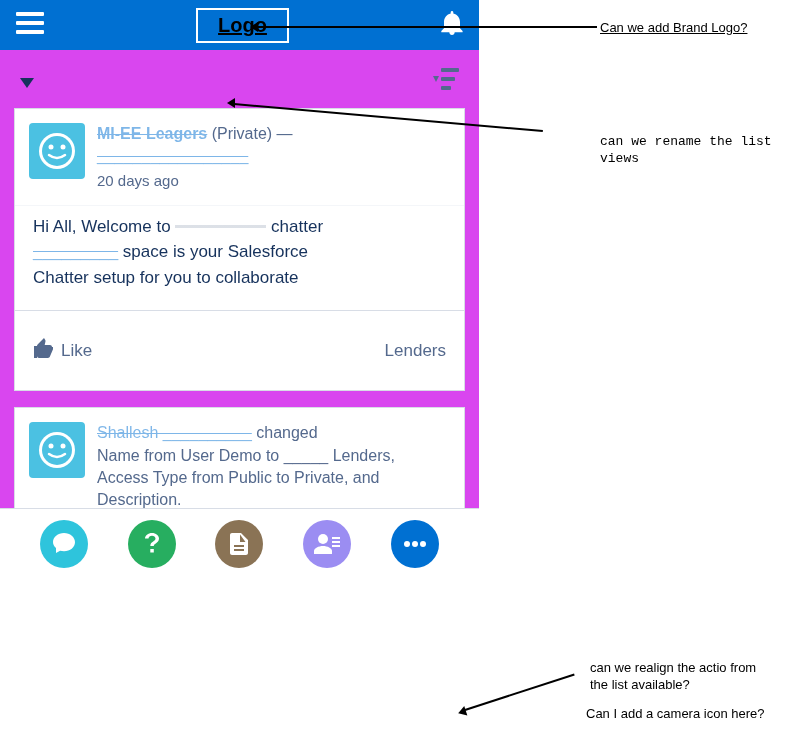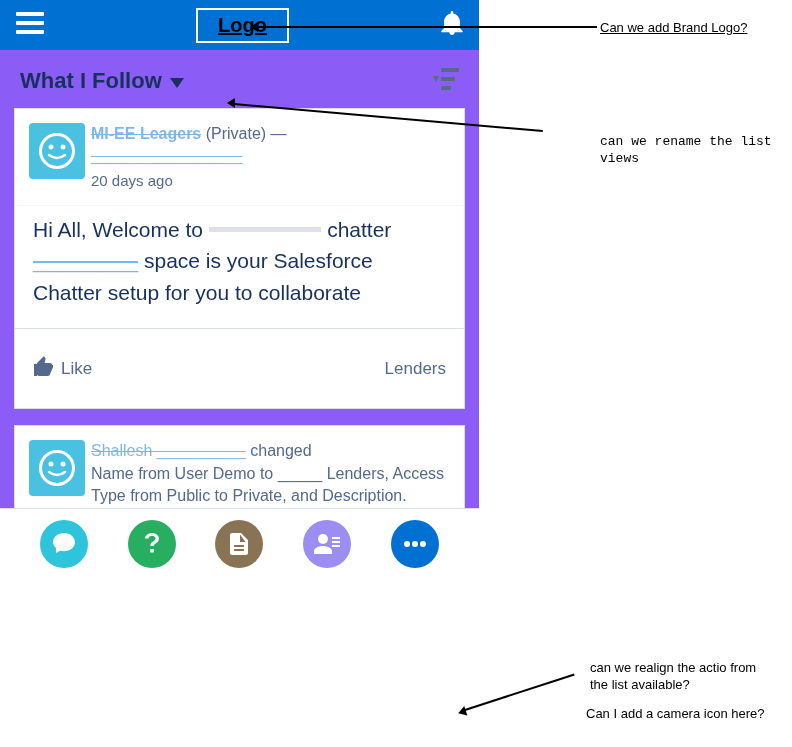--- a/index.html
+++ b/index.html
@@ -1,38 +1,38 @@
 <!DOCTYPE html>
 <html><head>
   <meta charset="utf-8">
   <style>
     * { margin: 0; padding: 0; box-sizing: border-box; }
     body { font-family: -apple-system, BlinkMacSystemFont, 'Segoe UI', Arial, sans-serif; background: #fff; width: 792px; height: 747px; position: relative; }
     
-    .app-frame { width: 479px; height: 578px; position: relative; background: #8b5cf6; }
+    .app-frame { width: 479px; height: 578px; position: relative; background: #d946ef; }
     
     .top-bar { background: #0070d2; height: 50px; display: flex; align-items: center; justify-content: space-between; padding: 0 16px; }
     .hamburger { color: #fff; cursor: pointer; }
     .logo-box { border: 2px solid #fff; padding: 4px 20px; color: #000; background: #0070d2; font-size: 20px; font-weight: 600; text-decoration: underline; }
     .bell { color: #fff; cursor: pointer; }
     
     .feed-header { display: flex; align-items: center; justify-content: space-between; padding: 18px 20px 14px; }
     .feed-title { font-size: 22px; font-weight: 700; color: #16325c; display: flex; align-items: center; gap: 8px; cursor: pointer; }
     .feed-sort { cursor: pointer; }
     
     .feed-card { border: 1px solid #d8dde6; margin: 0 14px 16px; background: #fff; }
-    .card-head { display: flex; padding: 14px; gap: 6px; border-bottom: 1px solid #f4f6f9; }
+    .card-head { display: flex; padding: 14px; gap: 12px; border-bottom: 1px solid #f4f6f9; }
     .avatar { width: 56px; height: 56px; background: #4bc1e2; border-radius: 4px; display: flex; align-items: center; justify-content: center; flex-shrink: 0; }
     .card-meta { flex: 1; font-size: 16px; line-height: 1.4; color: #54698d; }
     .author-link { color: #0070d2; font-weight: 600; text-decoration: line-through; opacity: 0.5; }
     .privacy { color: #54698d; }
     .subline { color: #0070d2; text-decoration: line-through; opacity: 0.5; }
     .timestamp { margin-top: 2px; color: #54698d; font-size: 15px; }
     
-    .card-body { padding: 8px 18px 20px; font-size: 21px; line-height: 1.5; color: #16325c; }
+    .card-body { padding: 8px 18px 20px; font-size: 17px; line-height: 1.5; color: #16325c; }
     .body-link { color: #0070d2; text-decoration: line-through; opacity: 0.5; }
     .redact { background: linear-gradient(#fff 40%, rgba(22,50,92,0.15) 40%, rgba(22,50,92,0.15) 60%, #fff 60%); color: transparent; }
     
     .card-actions { display: flex; justify-content: space-between; padding: 27px 18px; border-top: 1px solid #d8dde6; }
     .action-btn { display: flex; align-items: center; gap: 8px; color: #54698d; font-size: 17px; cursor: pointer; }
     
     .bottom-bar { position: absolute; bottom: 0; left: 0; width: 479px; height: 70px; background: #fff; border-top: 1px solid #d8dde6; display: flex; align-items: center; justify-content: space-around; padding: 0 20px; }
     .fab { width: 48px; height: 48px; border-radius: 50%; display: flex; align-items: center; justify-content: center; cursor: pointer; }
     .fab-chat { background: #2ec4dc; }
     .fab-help { background: #27ae60; }
@@ -59,21 +59,20 @@
     <div class="logo-box">Logo</div>
     <div class="bell">
       <svg width="22" height="24" viewBox="0 0 22 24" fill="#fff">
           <path d="M11 24c1.5 0 2.7-1.2 2.7-2.7H8.3C8.3 22.8 9.5 24 11 24zM19 17.3V11c0-4.1-2.8-7.5-6.7-8.4V1.3C12.3 0.6 11.7 0 11 0S9.7 0.6 9.7 1.3v1.3C5.8 3.5 3 6.9 3 11v6.3L0.3 20v1.3h21.3V20L19 17.3z"></path>
         </svg>
     </div>
   </div>
 
   <div class="feed-header">
     <div class="feed-title">
-      <span>What I Follow</span>
       <span>
         <svg width="14" height="10" viewBox="0 0 14 10" fill="#16325c">
             <path d="M0 0 L14 0 L7 10 Z"></path>
           </svg>
       </span>
     </div>
     <div class="feed-sort">
       <svg width="26" height="22" viewBox="0 0 26 22" fill="#54698d">
           <rect x="8" y="0" width="18" height="4" rx="1"></rect>
           <rect x="8" y="9" width="14" height="4" rx="1"></rect>

